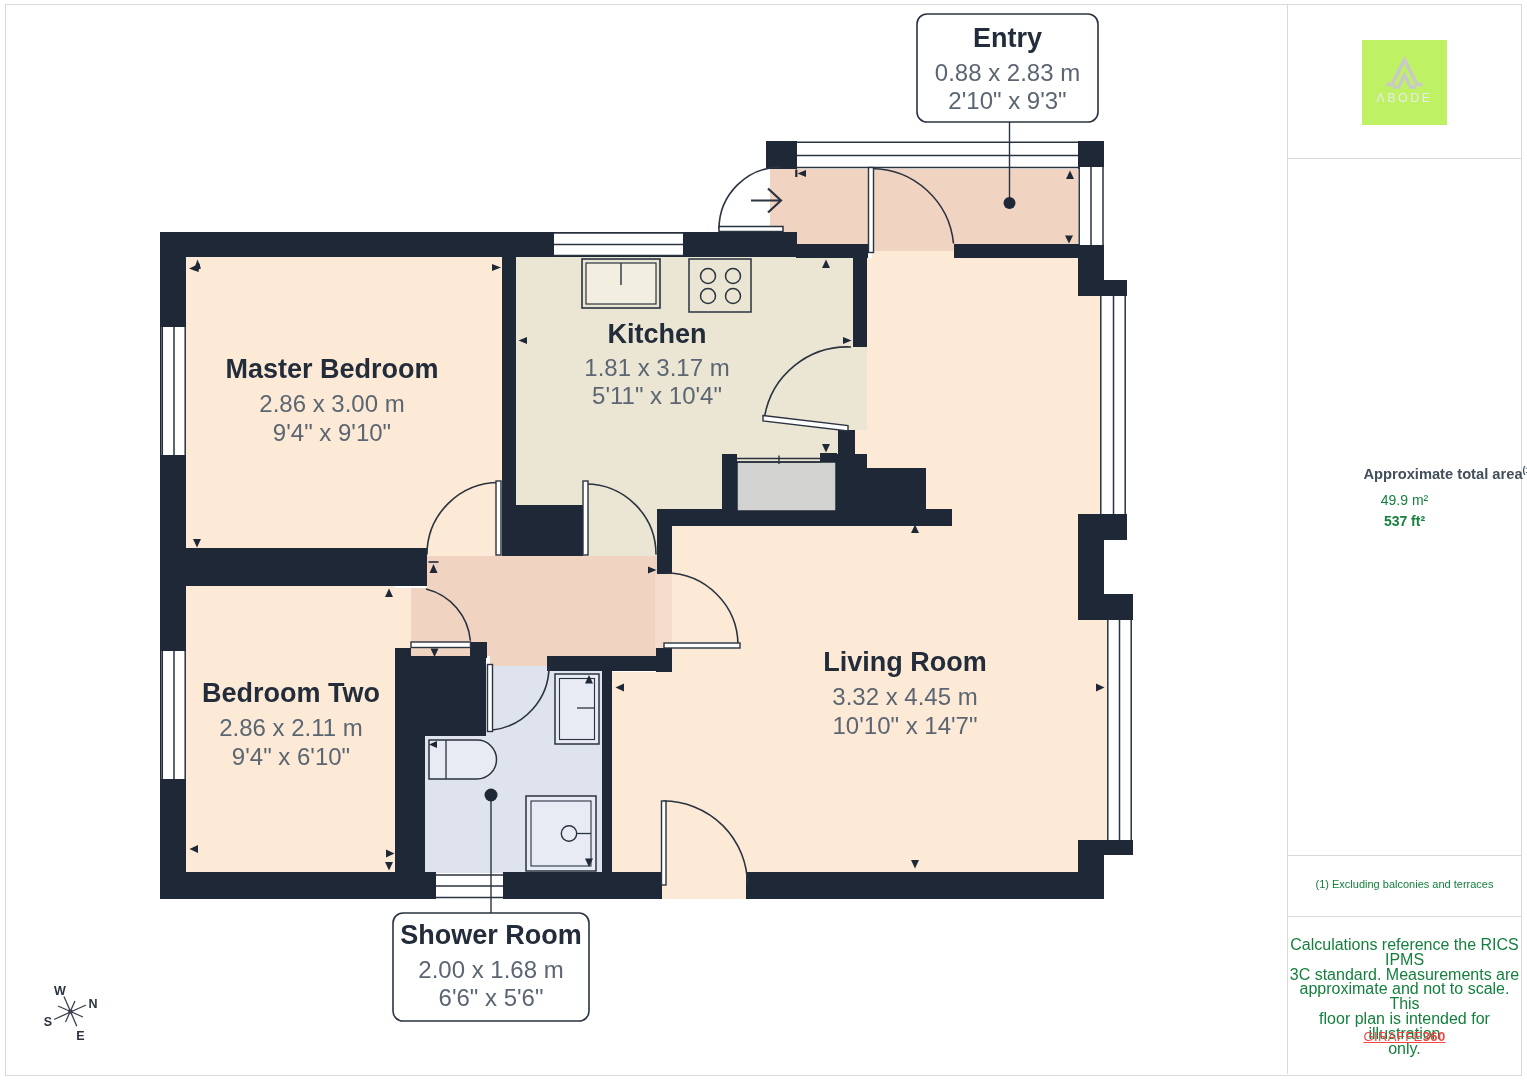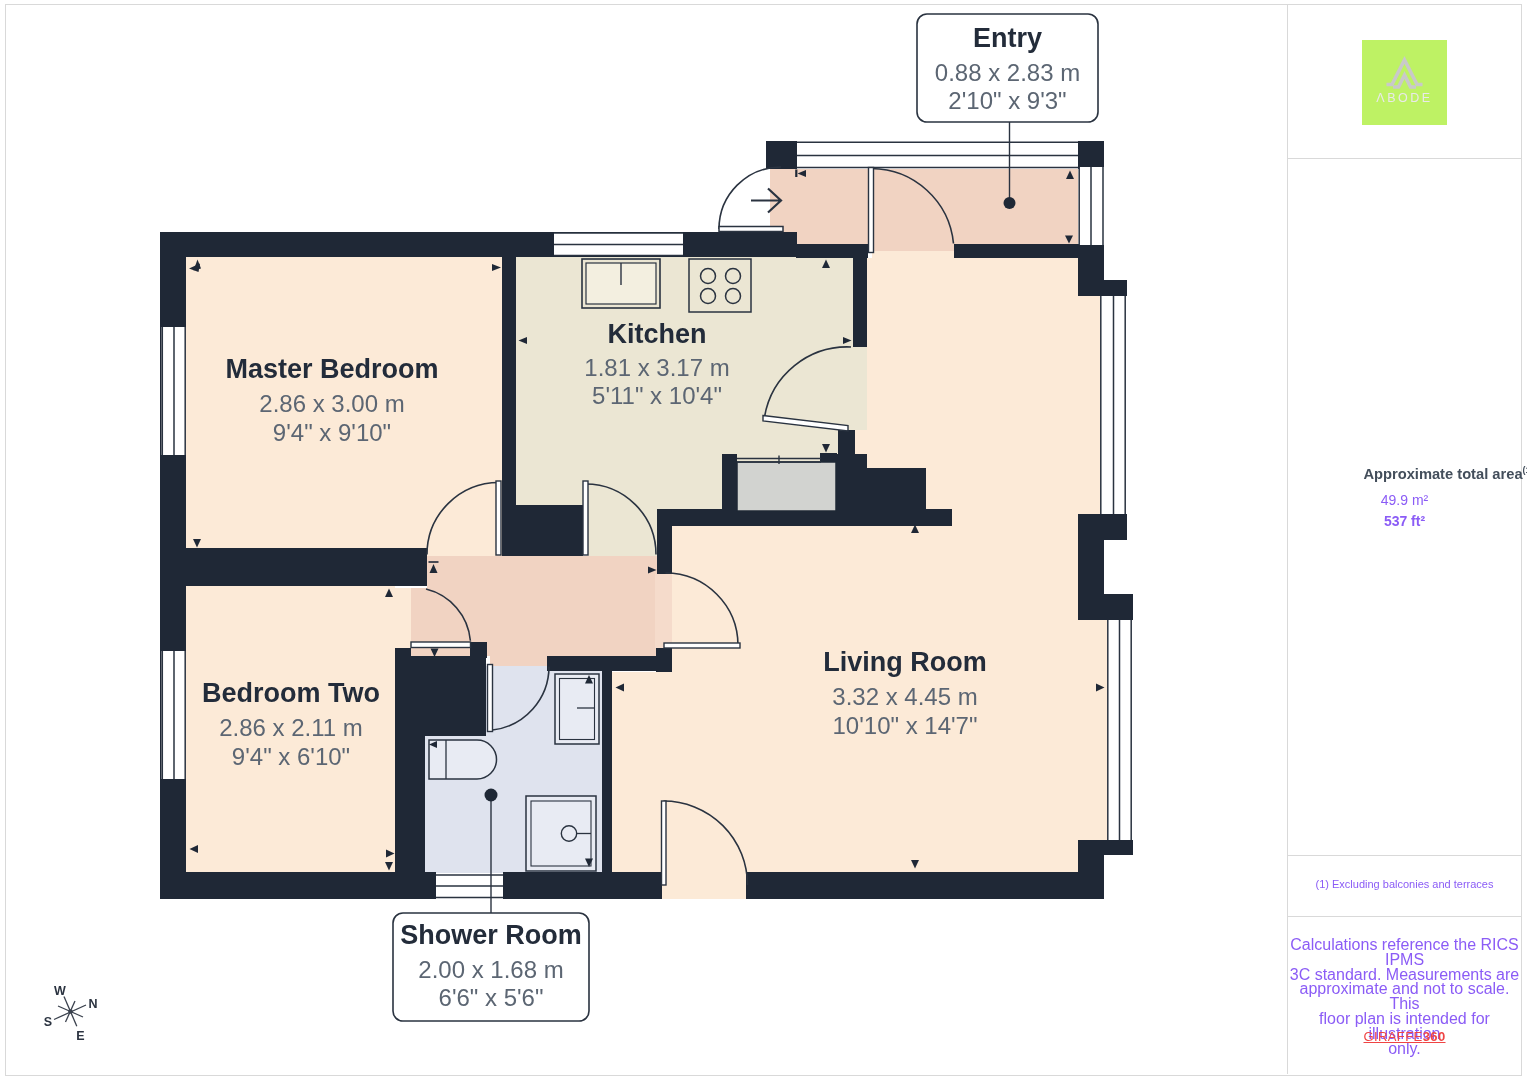--- a/index.html
+++ b/index.html
@@ -1,21 +1,21 @@
 <!DOCTYPE html>
 <html><head>
 <meta charset="utf-8">
 <style>
   html,body{margin:0;padding:0;background:#ffffff;}
   #page{position:relative;width:1527px;height:1080px;background:#fff;overflow:hidden;
         font-family:"Liberation Sans", sans-serif;}
   .frame{position:absolute;left:5px;top:4px;width:1515px;height:1070px;border:1px solid #d9d9d9;}
   .vdiv{position:absolute;left:1287px;top:5px;width:1px;height:1069px;background:#d9d9d9;}
   .hdiv{position:absolute;background:#d9d9d9;height:1px;}
-  .sidetext{position:absolute;left:1289px;width:231px;text-align:center;color:#8b5cf6;}
+  .sidetext{position:absolute;left:1289px;width:231px;text-align:center;color:#15803d;}
 </style>
 </head>
 <body>
 <div id="page">
 
   <div class="frame"></div>
 
   <div class="vdiv"></div>
 
   <div class="hdiv" style="left:1288px;top:158px;width:233px;"></div>

